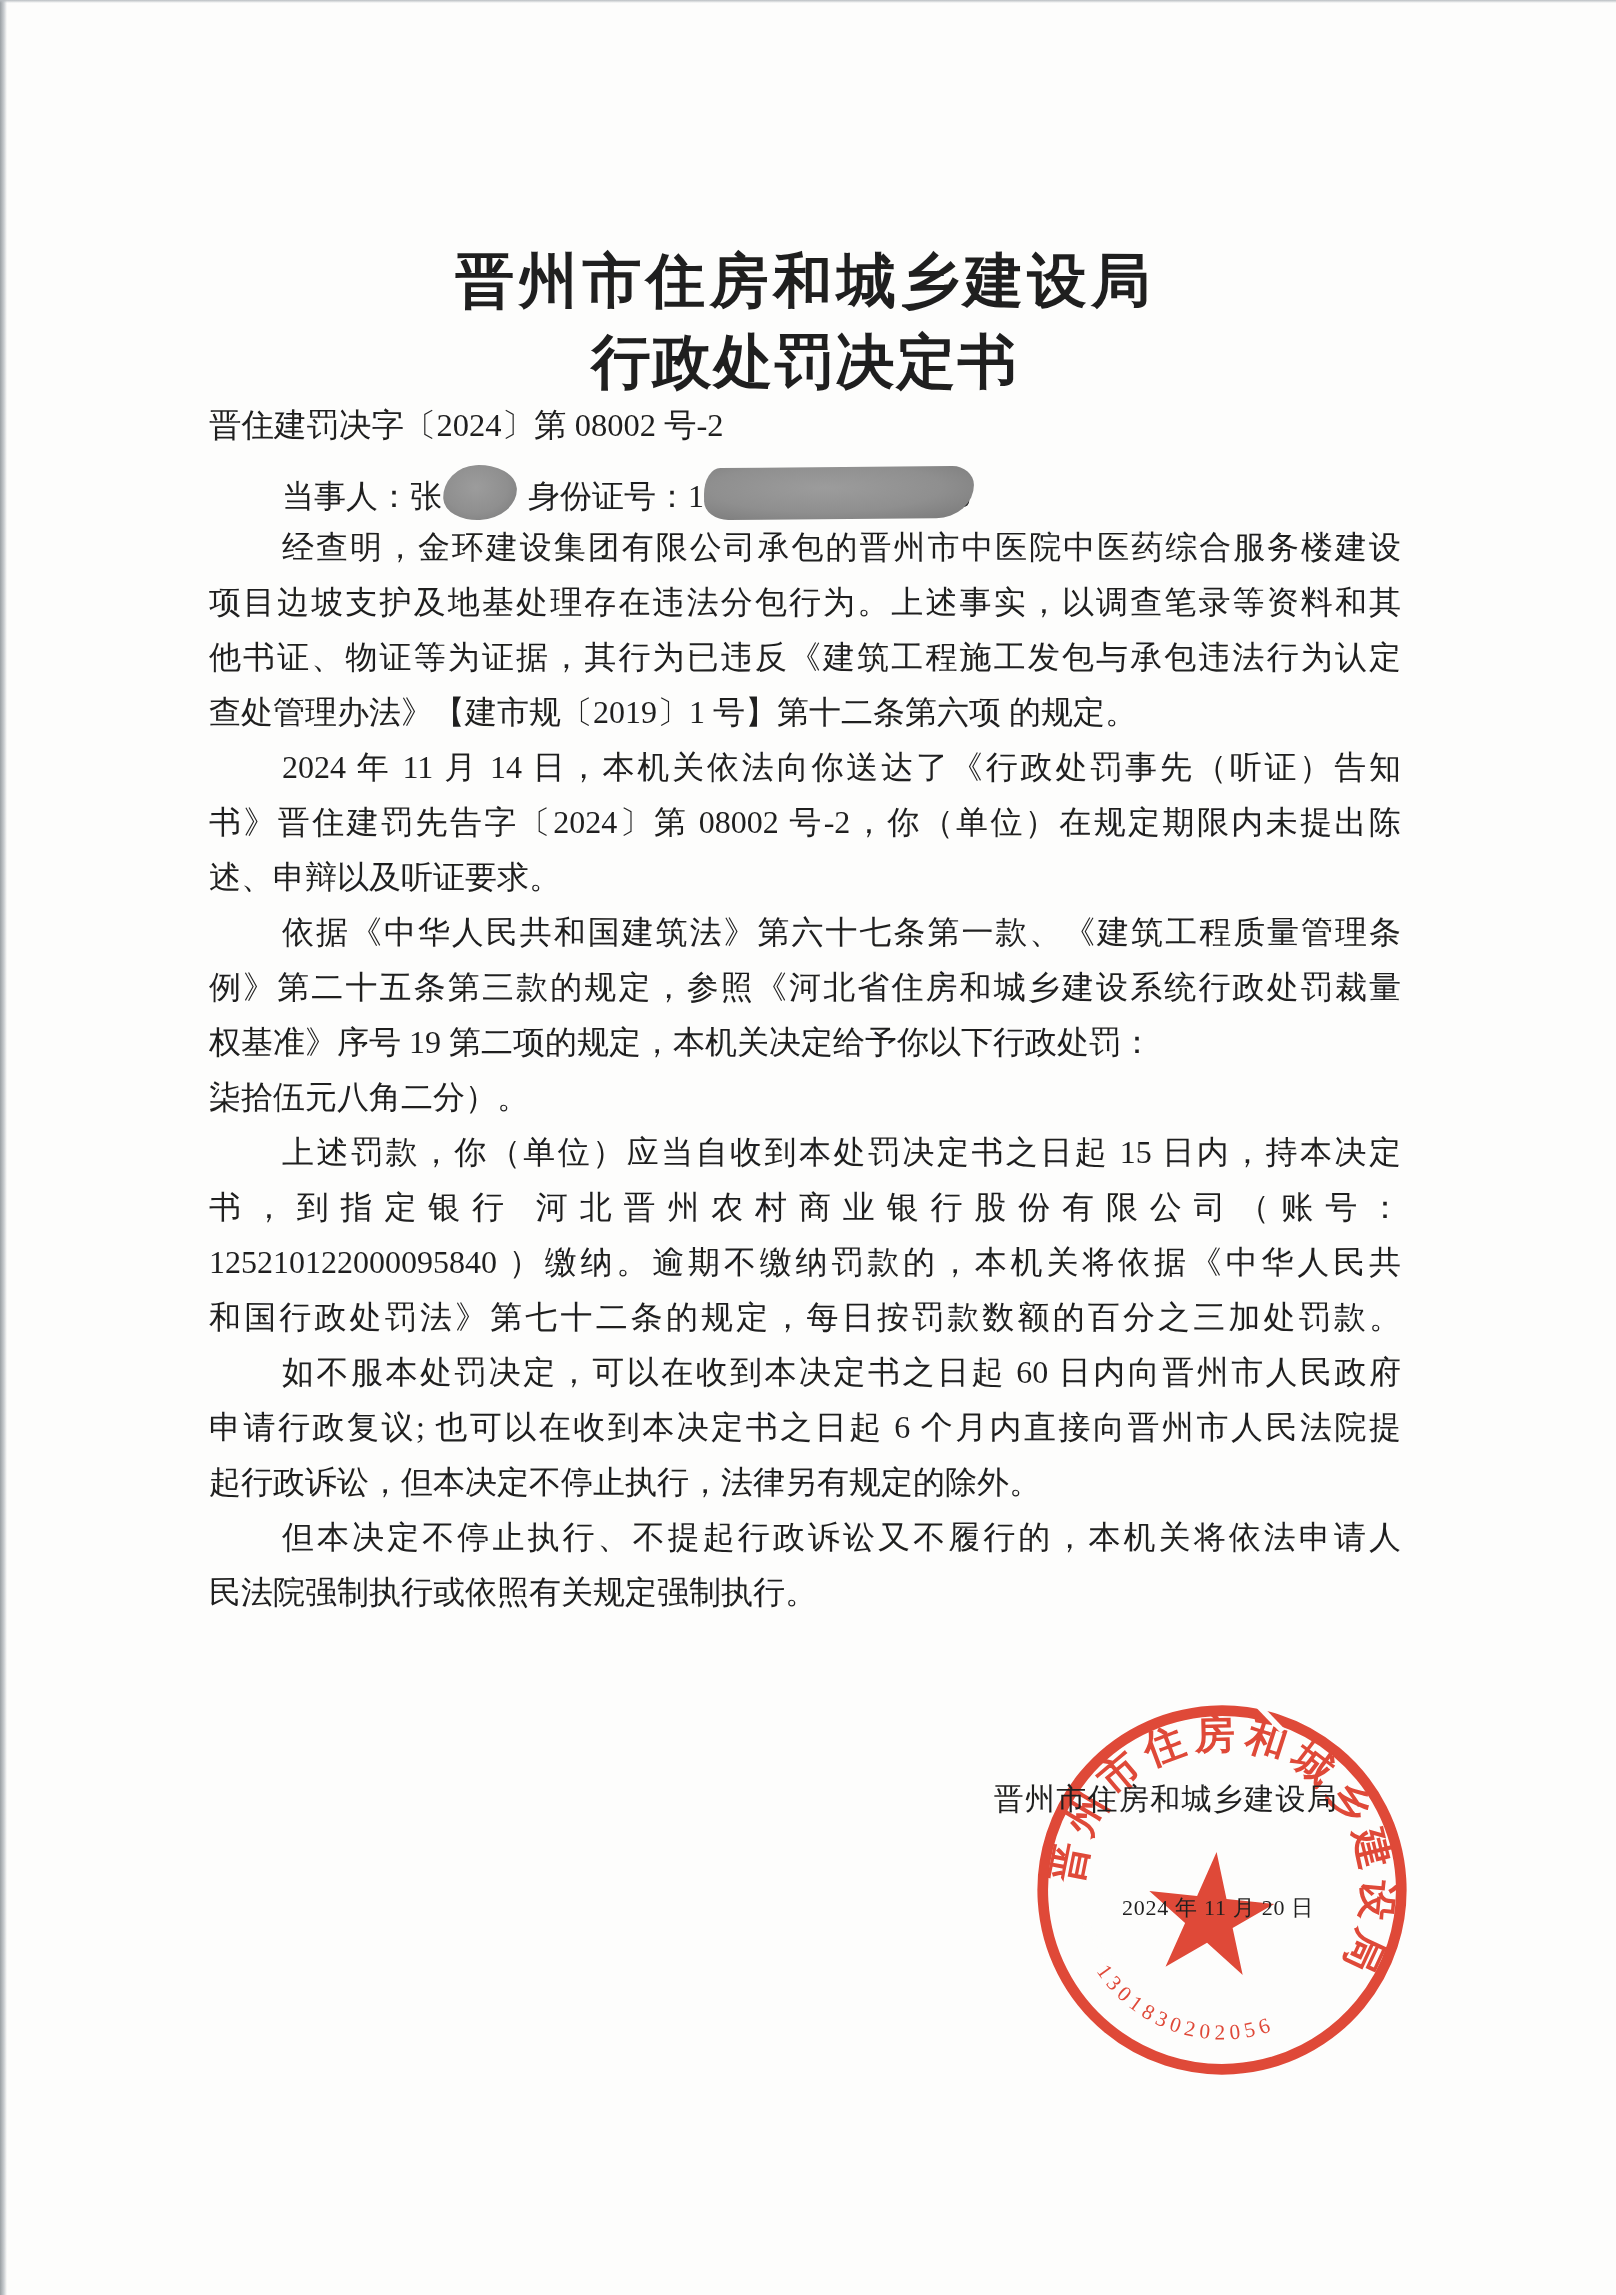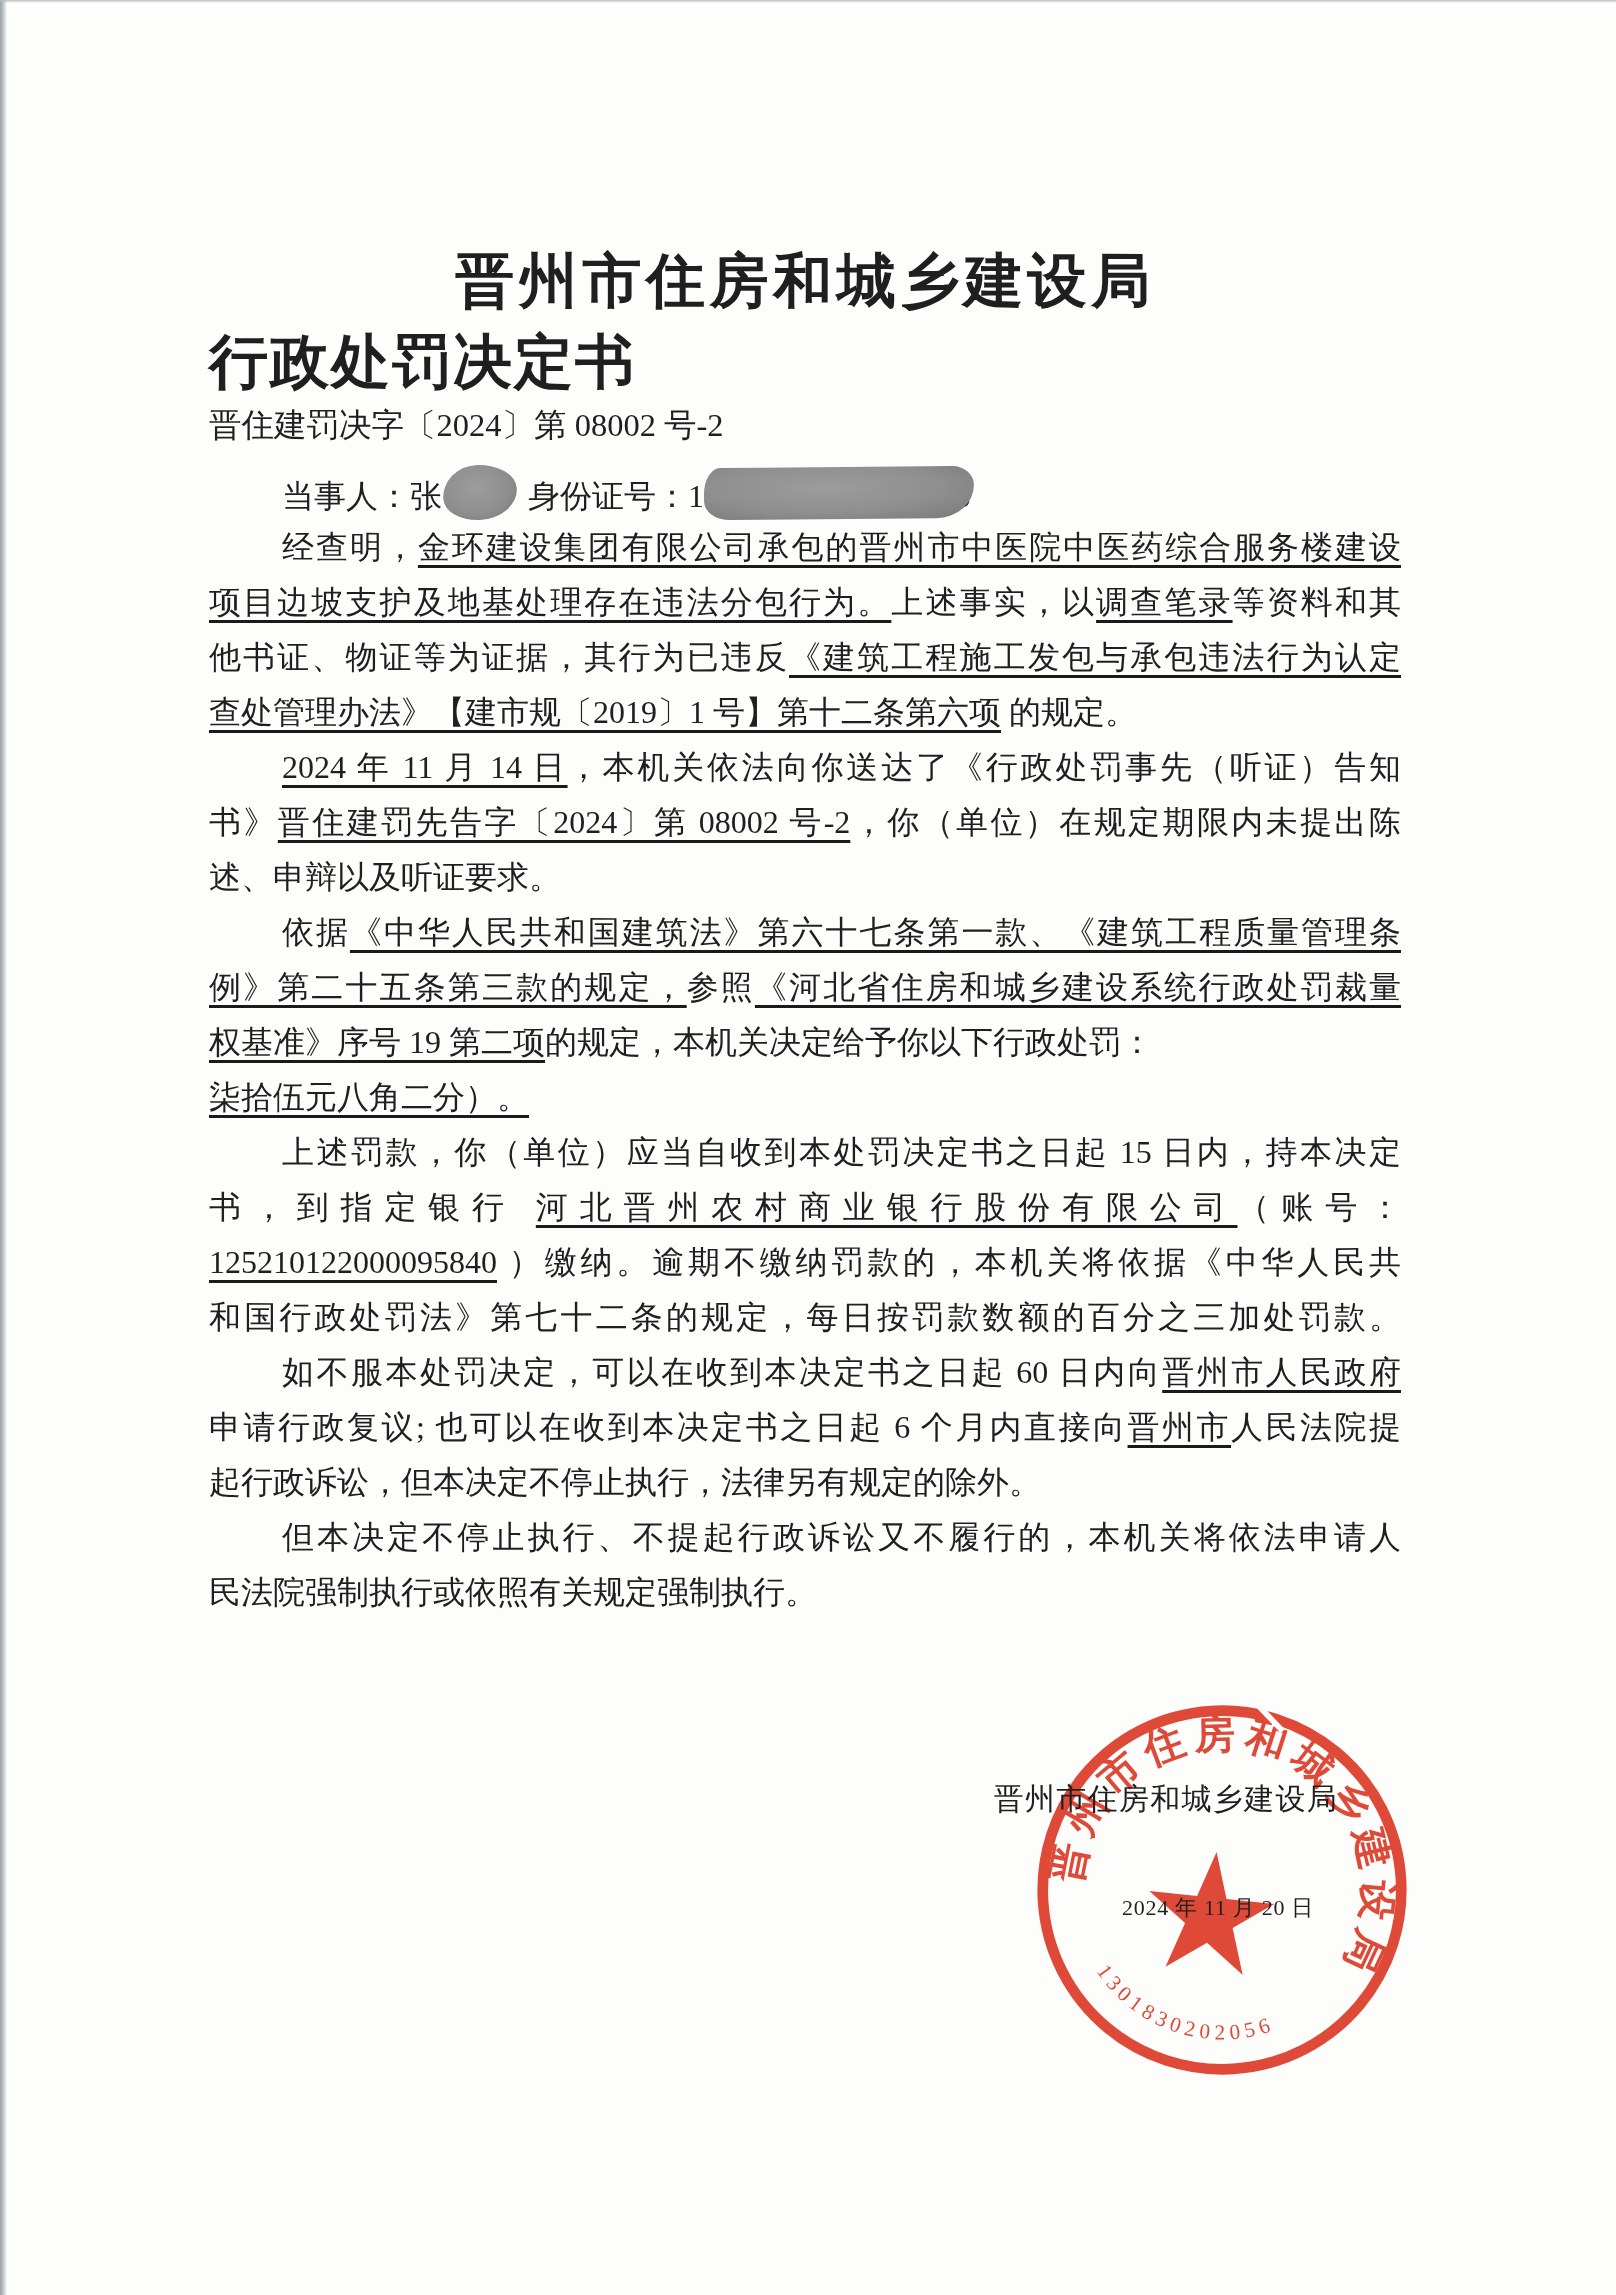--- a/index.html
+++ b/index.html
@@ -16,30 +16,30 @@
     font-family:"Liberation Serif","DejaVu Serif",serif;
     color:var(--ink);
   }
   .scan-edge-left{position:absolute;left:0;top:0;width:6.5px;height:100%;
     background:linear-gradient(90deg,#9aa0a4 0%,#c9cdd0 55%,rgba(255,255,255,0) 100%);}
   .scan-edge-top{position:absolute;top:0;left:0;width:100%;height:3.3px;
     background:linear-gradient(180deg,#b9bec2 0%,rgba(255,255,255,0) 100%);}
 
   .title1{position:absolute;top:245px;left:209px;width:1192px;text-align:center;
     font-size:59px;font-weight:700;letter-spacing:4.6px;line-height:73px;white-space:nowrap;}
-  .title2{position:absolute;top:326px;left:209px;width:1192px;text-align:left;
+  .title2{position:absolute;top:326px;left:209px;width:1192px;text-align:center;
     font-size:59px;font-weight:700;letter-spacing:2px;line-height:73px;white-space:nowrap;}
   .doc-number{position:absolute;top:402px;left:209px;width:1174px;text-align:left;
     font-size:32.5px;line-height:46px;white-space:nowrap;}
 
   .body-lines{position:absolute;top:465px;left:209px;width:1192px;}
   .line{height:55px;line-height:55px;font-size:32px;white-space:nowrap;}
   .line.fill{text-align:justify;text-align-last:justify;white-space:normal;}
   .line.indent{padding-left:73px;}
-  .u{text-decoration:underline;text-decoration-thickness:2.6px;text-underline-offset:7.2px;
+  .u{text-decoration-thickness:2.6px;text-underline-offset:7.2px;
      text-decoration-color:#1a1a1a;}
 
   .blob{display:inline-block;position:relative;z-index:2;
     background:radial-gradient(ellipse at 45% 40%, #9c9c9c 0%, var(--redact) 55%, #787878 100%);}
   .blob-name{width:74px;height:55px;border-radius:46% 54% 52% 48% / 58% 46% 54% 42%;
     vertical-align:-13px;margin:0 2.6px 0 1.3px;transform:rotate(-3deg);}
   .blob-id{width:270px;height:52px;border-radius:17px 22px 39px 25px / 27px 19.5px 34px 19.5px;
     vertical-align:-11.7px;margin-right:-19.5px;transform:rotate(-0.5deg);}
 
   .sig{position:absolute;z-index:5;white-space:nowrap;}

